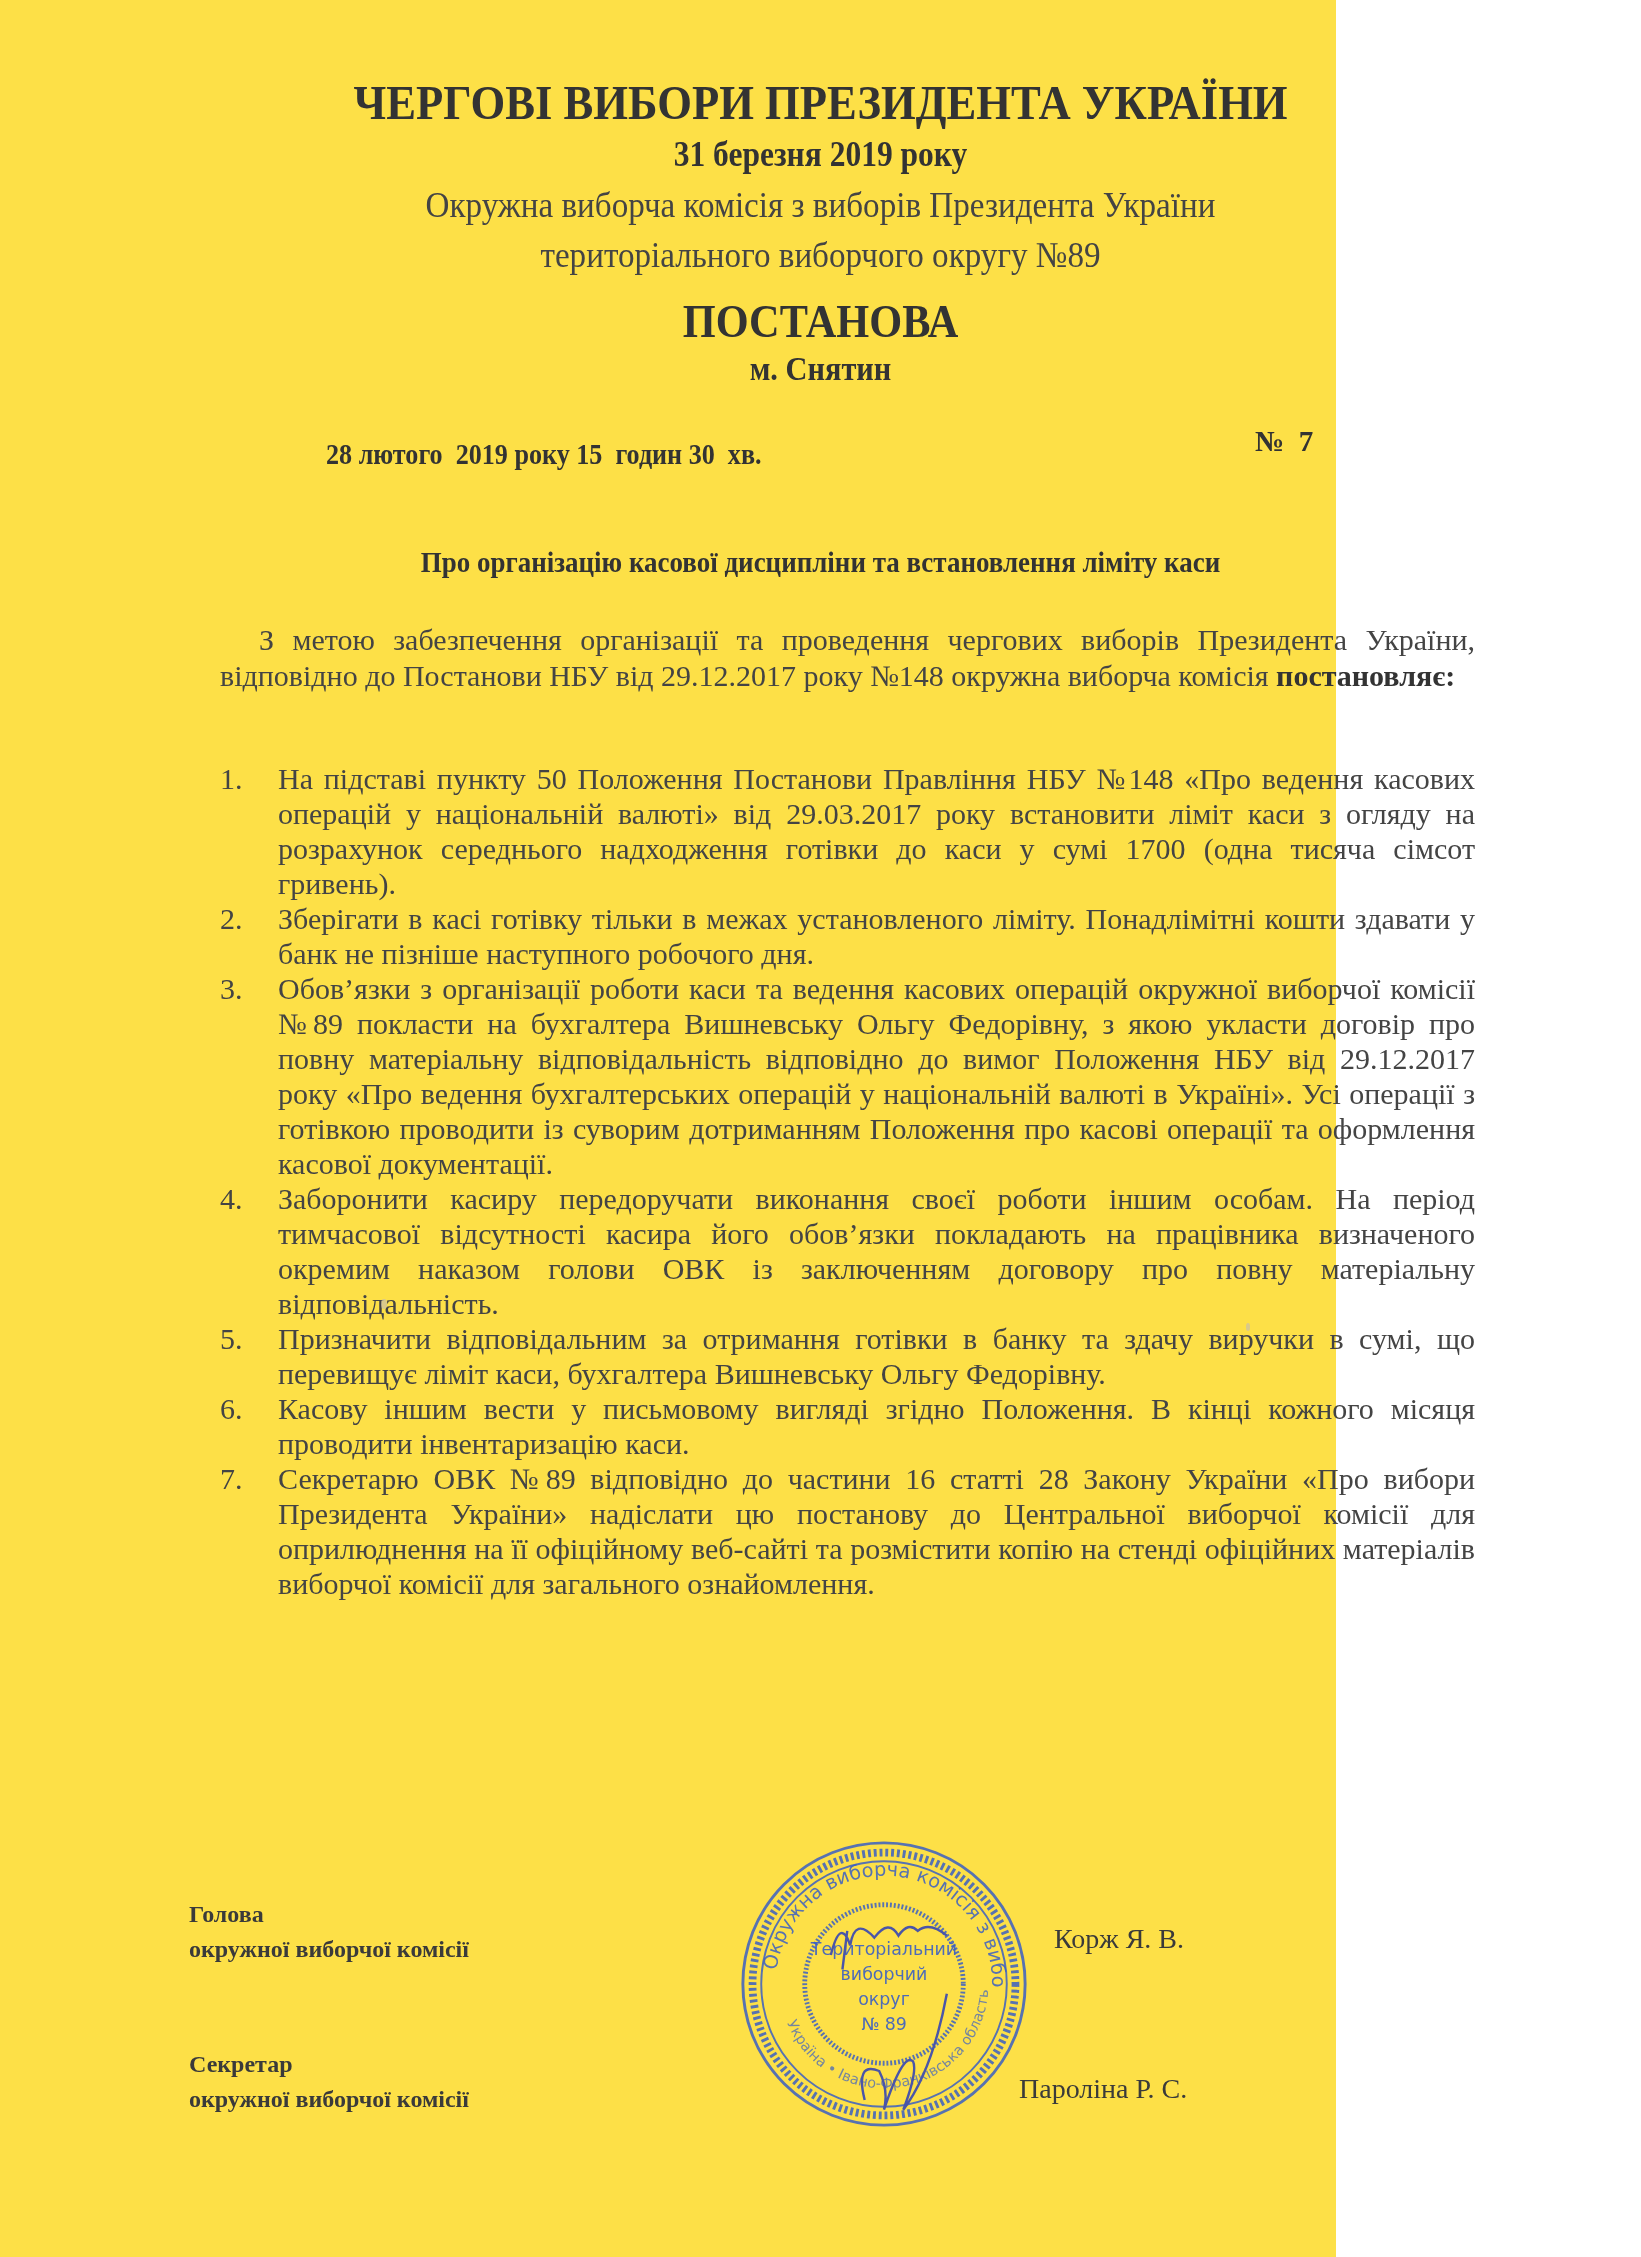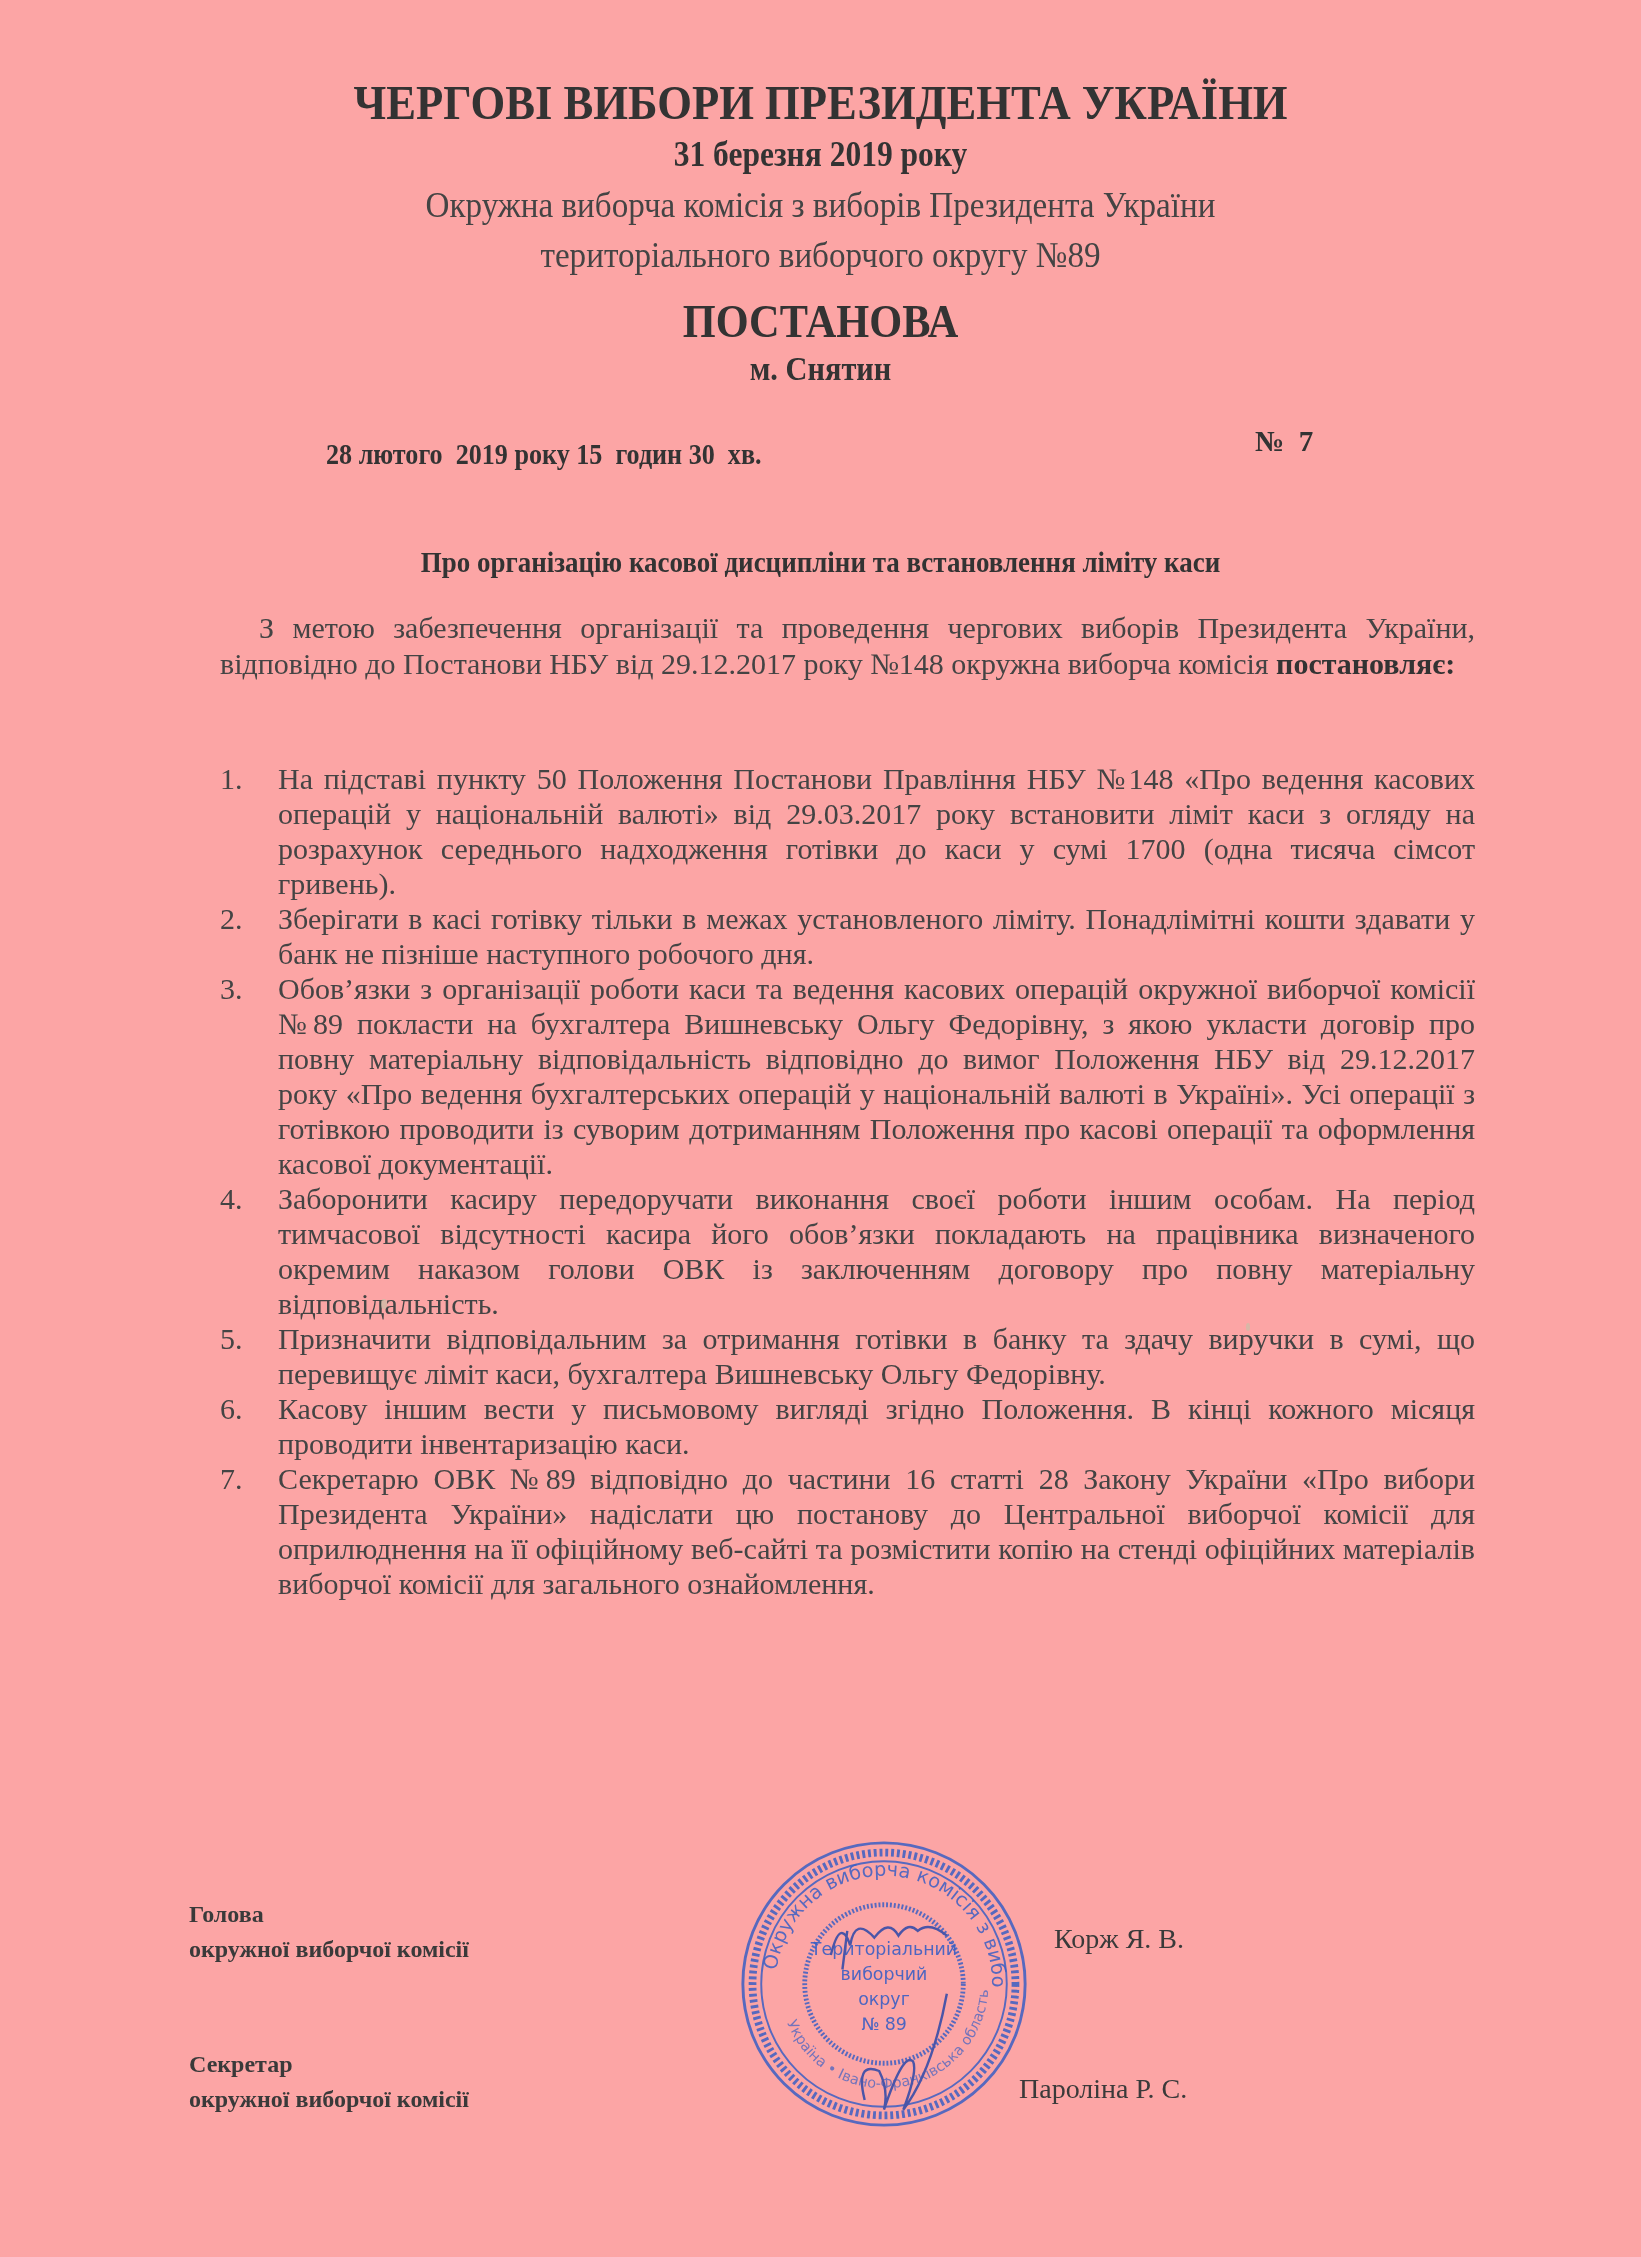--- a/index.html
+++ b/index.html
@@ -1,28 +1,28 @@
 <!DOCTYPE html>
 <html><head>
 <meta charset="utf-8">
 <style>
   html, body { margin: 0; padding: 0; background: #ffffff; }
   body { width: 1641px; height: 2257px; position: relative; overflow: hidden;
          font-family: "Liberation Serif", "DejaVu Serif", serif; color: #2a2a2a; }
-  .page { position: absolute; left: 0; top: 0; width: 1641px; height: 2257px; background: #fca5a5; }
+  .page { position: absolute; left: 0; top: 0; width: 1336px; height: 2257px; background: #fde047; }
   .center { position: absolute; left: 0; width: 1641px; text-align: center; }
   .h-title { top: 75px; font-size: 48px; font-weight: bold; letter-spacing: 0px; color: #333; transform: scaleX(0.93); }
   .h-date { top: 135px; font-size: 35px; font-weight: bold; color: #333; transform: scaleX(0.9); }
   .h-commission { top: 180px; font-size: 36px; color: #444; transform: scaleX(0.92); line-height: 50px; }
   .h-decree { top: 295px; font-size: 46px; font-weight: bold; color: #333; transform: scaleX(0.92); }
   .h-city { top: 351px; font-size: 33px; font-weight: bold; color: #333; transform: scaleX(0.92); }
   .dateline { position: absolute; top: 438px; left: 326px; font-size: 29px; font-weight: bold; color: #333; transform: scaleX(0.9); transform-origin: left; white-space: pre; }
   .docnum { position: absolute; top: 425px; left: 1255px; font-size: 29px; font-weight: bold; color: #333; white-space: pre; }
   .subject { top: 546px; font-size: 29px; font-weight: bold; color: #333; transform: scaleX(0.93); }
-  .body { position: absolute; left: 220px; width: 1255px; font-size: 30px; line-height: 36px; color: #444; text-align: justify; }
+  .body { position: absolute; left: 220px; width: 1255px; font-size: 30px; line-height: 36px; color: #444; text-align: justify; margin-top: 12px; }
   .intro { top: 610px; text-indent: 39px; }
   .intro b { color: #333; }
   ol.items { position: absolute; top: 761px; left: 220px; width: 1255px; margin: 0; padding: 0; list-style: none;
              font-size: 30px; line-height: 35px; color: #444; }
   ol.items li { position: relative; padding-left: 58px; text-align: justify; }
   ol.items li .num { position: absolute; left: 0; top: 0; }
   .sig-label { position: absolute; left: 189px; font-size: 24px; font-weight: bold; color: #3a3a3a; line-height: 35px; }
   .sig-name { position: absolute; font-size: 28px; font-weight: normal; color: #3a3a3a; }
   .stamp { position: absolute; left: 739px; top: 1839px; width: 290px; height: 290px; }
   .smudge { position: absolute; width: 5.8px; height: 9.7px; background: #c9bfa8; border-radius: 50%; opacity: 0.7; }

